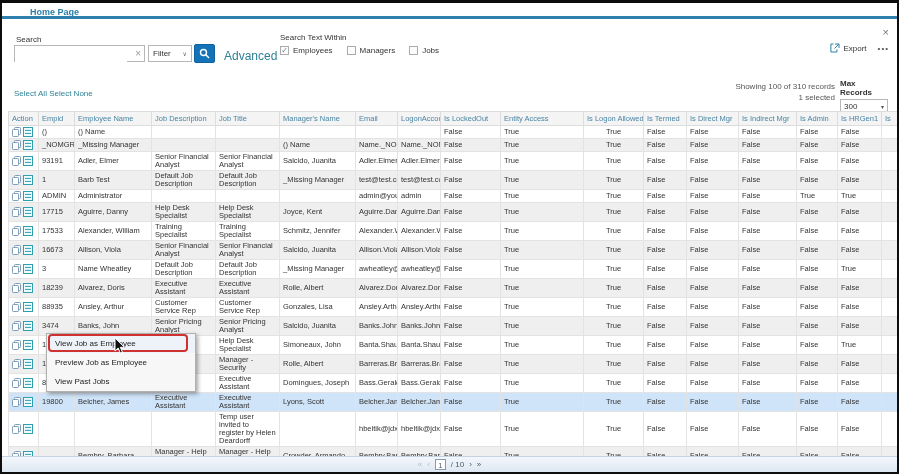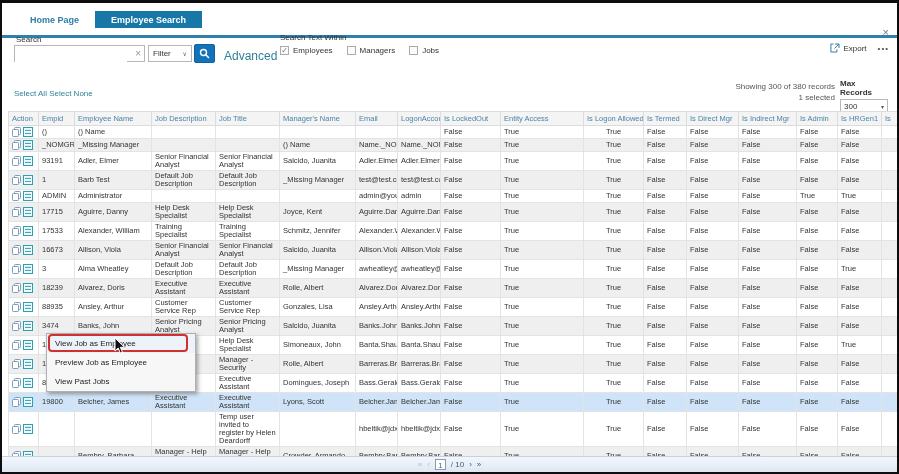--- a/index.html
+++ b/index.html
@@ -1,21 +1,21 @@
 <!DOCTYPE html>
 <html><head>
 <meta charset="utf-8">
 <style>
   html,body{margin:0;padding:0;background:#3a3a3a;}
   *{box-sizing:border-box;}
   .frame{position:relative;width:899px;height:474px;background:#fff;
          border:2px solid #0d0d0d;border-top-width:3px;overflow:hidden;
          font-family:"Liberation Sans",sans-serif;color:#333;}
   
-  .tabbar{height:35px;border-bottom:3px solid #2e81ad;padding-left:12px;display:flex;align-items:center;}
+  .tabbar{height:16px;border-bottom:3px solid #2e81ad;padding-left:12px;display:flex;align-items:flex-start;}
   .tab{font-size:9px;font-weight:bold;padding:4px 16px 3px;color:#2d7fa8;cursor:pointer;}
   .tab.active{background:#1778a8;color:#fff;}
   .win-close{position:absolute;top:24px;right:8px;font-size:11px;color:#777;cursor:pointer;line-height:1;}
   
   .toolbar{position:absolute;top:26px;left:0;width:100%;height:40px;}
   .lbl{font-size:8px;color:#333;}
   .search-label{position:absolute;left:14px;top:6px;}
   .search-wrap{position:absolute;left:12px;top:16px;width:131px;height:17px;border:1px solid #b7b7b7;background:#fff;}
   .search-wrap input{border:none;outline:none;width:112px;height:100%;font-size:8px;padding:0 3px;font-family:"Liberation Sans",sans-serif;}
   .clear-x{position:absolute;right:3px;top:2px;font-size:10px;color:#9a9a9a;cursor:pointer;}
@@ -70,21 +70,20 @@
   .red-rect{position:absolute;left:1px;top:0;width:140px;height:18px;border:2px solid #cf3030;border-radius:4px;pointer-events:none;}
   .cursor-svg{position:absolute;left:112px;top:334px;z-index:6;}
 </style>
 </head>
 <body>
 
 <div class="frame">
 
   <div class="tabbar">
     <div class="tab">Home Page</div>
-    <div class="tab active">Employee Search</div>
   </div>
 
   <span class="win-close">×</span>
 
   <div class="toolbar">
     <div class="lbl search-label">Search</div>
     <div class="search-wrap">
       <input value="" style="">
       <span class="clear-x">×</span>
     </div>
@@ -127,21 +126,21 @@
       <span class="more-btn">•••</span>
     </div>
   </div>
 
   <div class="selectbar">
     <div class="sel-links">
       <span>Select All</span>
       <span>Select None</span>
     </div>
     <div class="showing">
-      <div>Showing 300 of 380 records</div>
+      <div>Showing 100 of 310 records</div>
       <div>1 selected</div>
     </div>
     <div class="maxrec">
       <div class="lbl">Max Records</div>
       <div class="maxrec-dd">
         <span>300</span>
         <span class="chev">▾</span>
       </div>
     </div>
   </div>
@@ -445,21 +444,21 @@
                   <rect x="0.5" y="2.5" width="6" height="7" rx="0.8" fill="#fff" stroke="#7d9db8"></rect>
                 </svg>
                 <svg width="10" height="10" viewBox="0 0 10 10">
                   <rect x="0.5" y="0.5" width="9" height="9" fill="#eefbfc" stroke="#2f9fae"></rect>
                   <line x1="2" y1="3.4" x2="8" y2="3.4" stroke="#2f9fae"></line>
                   <line x1="2" y1="6.4" x2="8" y2="6.4" stroke="#2f9fae"></line>
                 </svg>
               </span>
             </td>
             <td class="nowrap">3</td>
-            <td>Alma Wheatley</td>
+            <td>Name Wheatley</td>
             <td>Default Job Description</td>
             <td>Default Job Description</td>
             <td>_Missing Manager</td>
             <td class="nowrap">awheatley@j</td>
             <td class="nowrap">awheatley@jdxpe</td>
             <td>False</td>
             <td>True</td>
             <td class="center">True</td>
             <td>False</td>
             <td>False</td>

